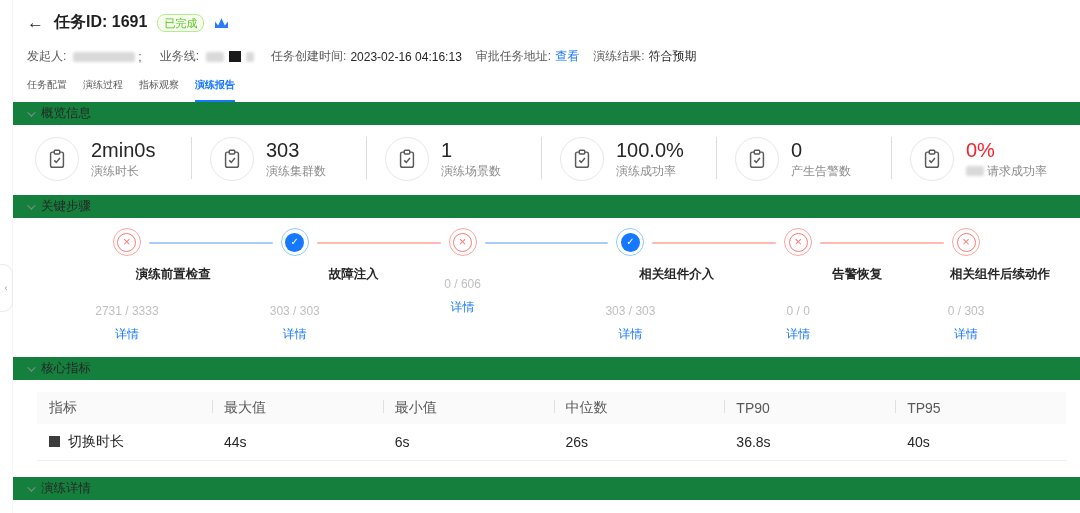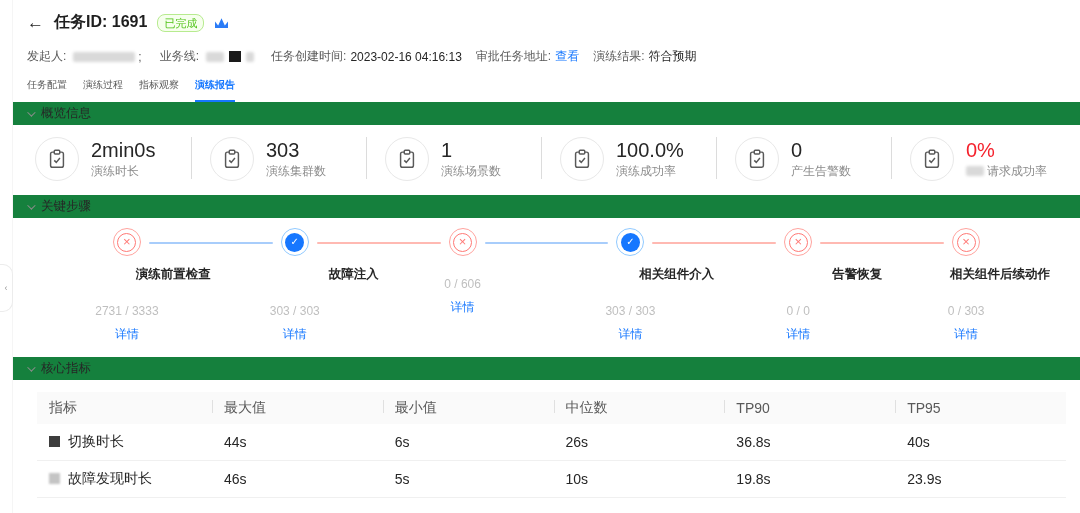--- a/index.html
+++ b/index.html
@@ -332,28 +332,20 @@
       </thead>
       <tbody>
         <tr>
           <td><span class="metric-sq dark"></span><span>切换时长</span></td>
           <td>44s</td>
           <td>6s</td>
           <td>26s</td>
           <td>36.8s</td>
           <td>40s</td>
         </tr>
-        <tr>
-          <td><span class="metric-sq light"></span><span>故障发现时长</span></td>
-          <td>46s</td>
-          <td>5s</td>
-          <td>10s</td>
-          <td>19.8s</td>
-          <td>23.9s</td>
-        </tr>
       </tbody>
     </table>
   </div>
 
   <div class="section-bar">
     <span class="caret"></span>
     <span class="sec-title">演练详情</span>
   </div>
 
 </div>

